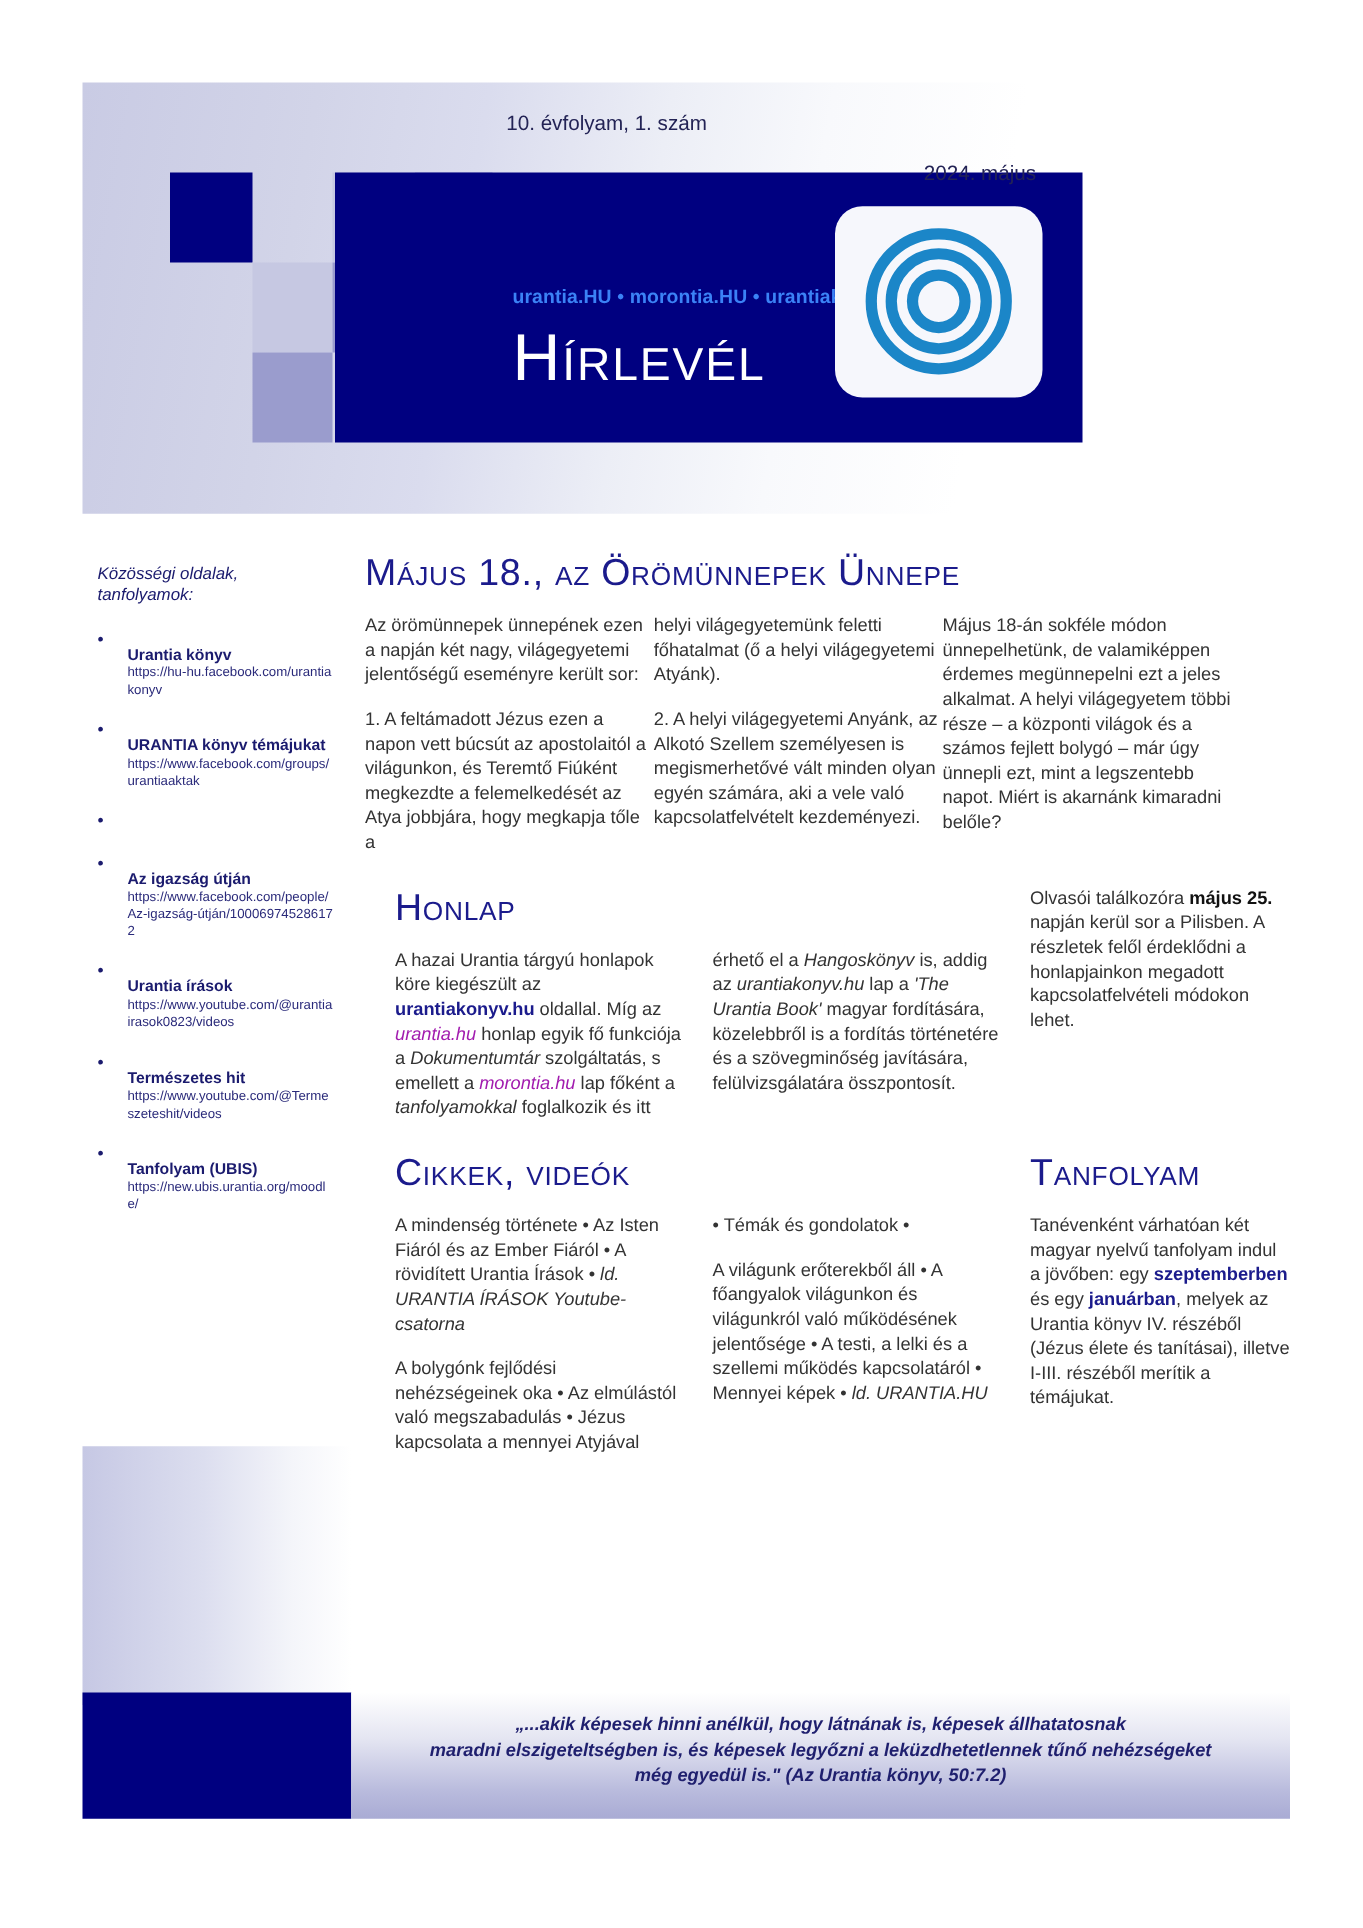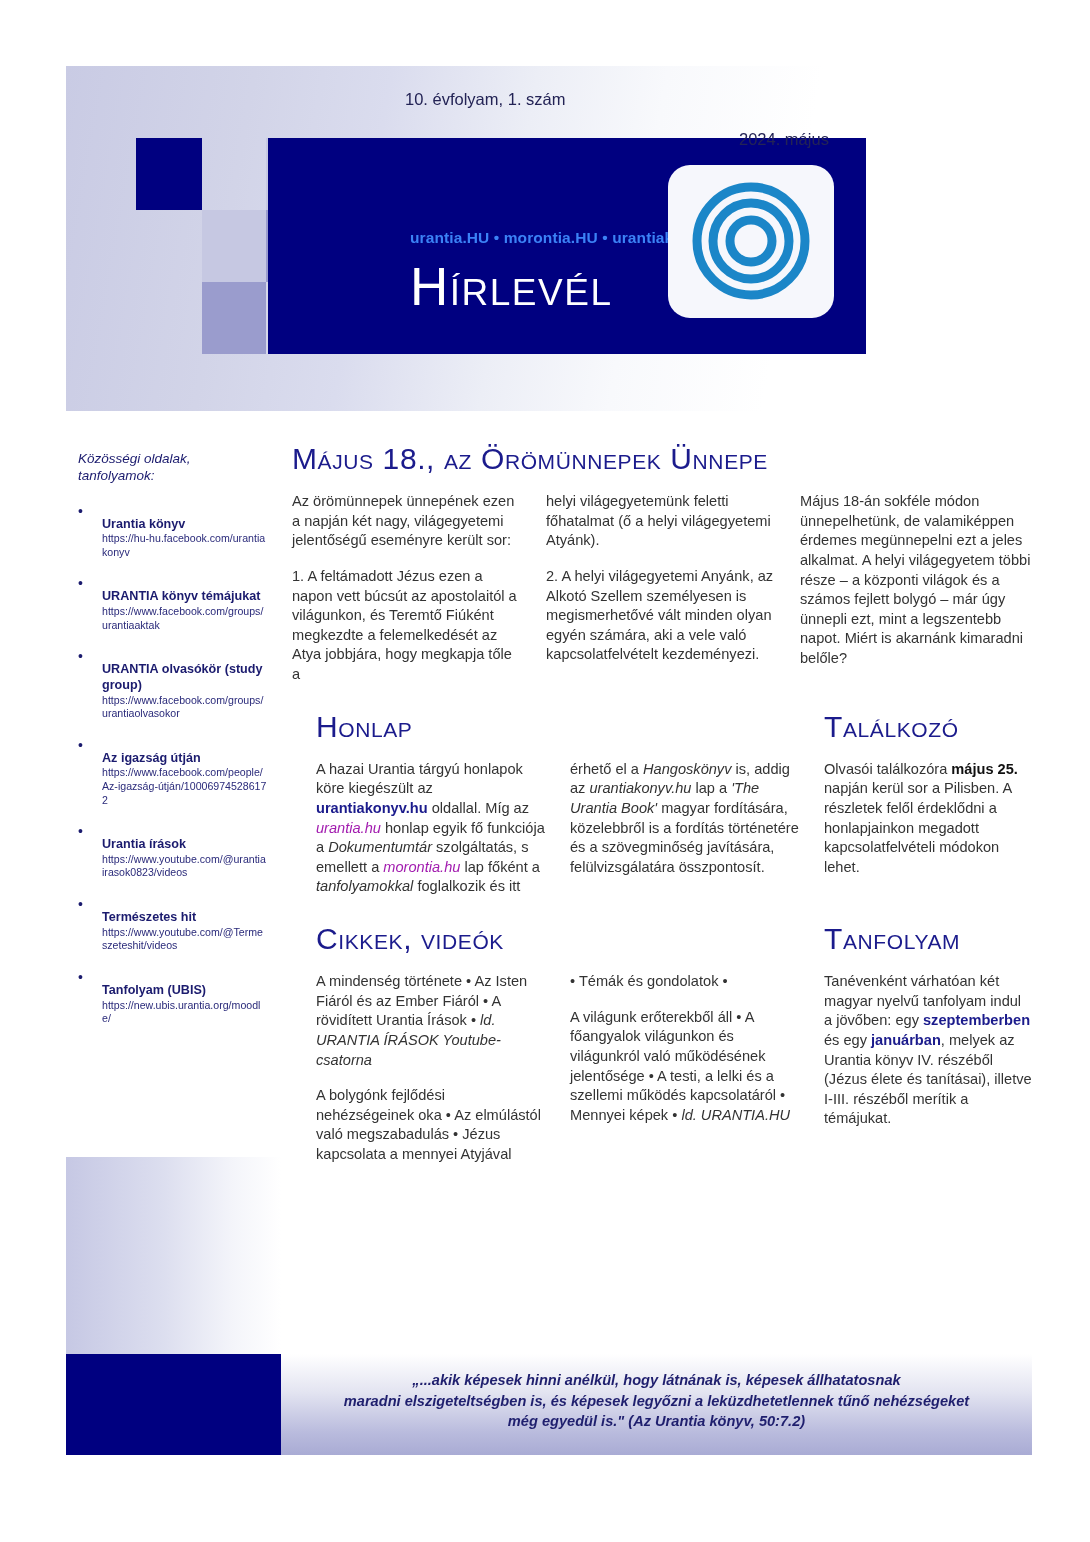--- a/index.html
+++ b/index.html
@@ -161,21 +161,20 @@
     font-size: 30px;
     font-variant: small-caps;
     color: #1b1b8c;
     letter-spacing: .6px;
     line-height: 1.1;
     margin: 0 0 17px 0;
     font-weight: normal;
   }
   .cols3 {
     display: flex;
-    gap: 23px;
   }
   .cols3 > .col { width: 231px; }
   p.body {
     margin: 0 0 16px 0;
     font-size: 14.6px;
     line-height: 1.345;
     color: #333333;
   }
   p.body:last-child { margin-bottom: 0; }
   .b { font-weight: bold; color: #1b1b8c; }
@@ -269,24 +268,20 @@
   <div class="side-item">
     <span class="side-bullet">•</span>
     <div class="side-body">
       <div class="side-name">URANTIA könyv témájukat</div>
       <div class="side-url">https://www.facebook.com/groups/urantiaaktak</div>
     </div>
   </div>
 
   <div class="side-item">
     <span class="side-bullet">•</span>
-    <div class="side-body">
-      <div class="side-name">URANTIA olvasókör (study group)</div>
-      <div class="side-url">https://www.facebook.com/groups/urantiaolvasokor</div>
-    </div>
   </div>
 
   <div class="side-item">
     <span class="side-bullet">•</span>
     <div class="side-body">
       <div class="side-name">Az igazság útján</div>
       <div class="side-url">https://www.facebook.com/people/Az-igazság-útján/100069745286172</div>
     </div>
   </div>
 
@@ -341,21 +336,20 @@
       <div class="subcols">
         <div>
           <p class="body"><span>A hazai Urantia tárgyú honlapok köre kiegészült az </span><span class="b">urantiakonyv.hu</span><span> oldallal. Míg az </span><span class="il">urantia.hu</span><span> honlap egyik fő funkciója a </span><span class="i">Dokumentumtár</span><span> szolgáltatás, s emellett a </span><span class="il">morontia.hu</span><span> lap főként a </span><span class="i">tanfolyamokkal</span><span> foglalkozik és itt</span></p>
         </div>
         <div>
           <p class="body"><span>érhető el a </span><span class="i">Hangoskönyv</span><span> is, addig az </span><span class="i">urantiakonyv.hu</span><span> lap a </span><span class="i">'The Urantia Book'</span><span> magyar fordítására, közelebbről is a fordítás történetére és a szövegminőség javítására, felülvizsgálatára összpontosít.</span></p>
         </div>
       </div>
     </div>
     <div class="narrow">
-      <h2 class="sec-head">Találkozó</h2>
       <p class="body"><span>Olvasói találkozóra </span><span class="bq">május 25.</span><span> napján kerül sor a Pilisben. A részletek felől érdeklődni a honlapjainkon megadott kapcsolatfelvételi módokon lehet.</span></p>
     </div>
   </div>
 
   <div class="row2">
     <div class="wide">
       <h2 class="sec-head">Cikkek, videók</h2>
       <div class="subcols">
         <div>
           <p class="body"><span>A mindenség története • Az Isten Fiáról és az Ember Fiáról • A rövidített Urantia Írások • </span><span class="i">ld. URANTIA ÍRÁSOK Youtube-csatorna</span></p>

